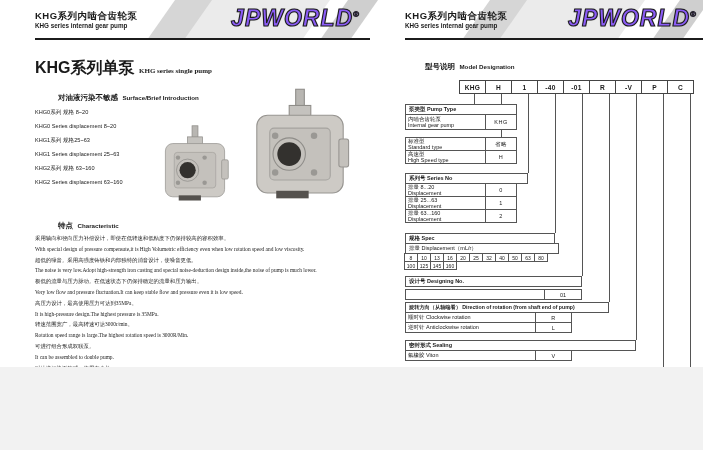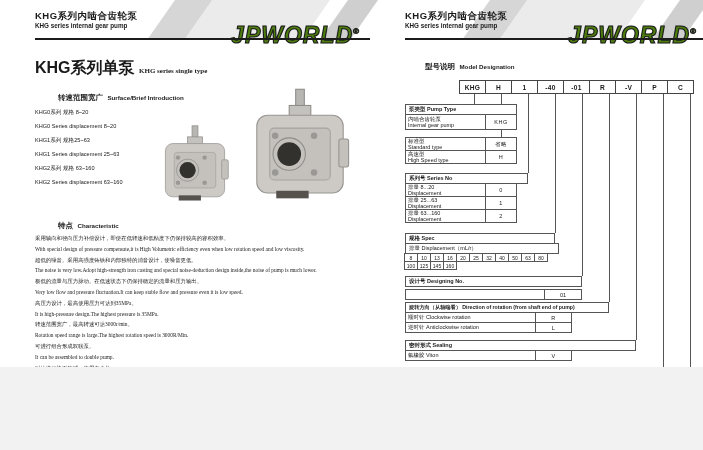--- a/index.html
+++ b/index.html
@@ -8,22 +8,22 @@
   .page{position:absolute;top:0;height:450px;}
   #page-left{left:0;width:370px;}
   #page-right{left:390px;width:313px;}
 
   
   .hdr{position:absolute;top:0;left:0;right:0;height:40px;}
   .stripe{position:absolute;top:0;height:38px;transform:skewX(-35deg);transform-origin:top left;}
   .hdr-title{position:absolute;top:11px;line-height:1.15;white-space:nowrap;}
   .hdr-title .cn{font-size:9.5px;font-weight:bold;letter-spacing:.5px;}
   .hdr-title .en{font-size:6.3px;font-weight:bold;}
-  .logo{position:absolute;top:22px;font-size:23px;font-style:italic;font-weight:900;
-        letter-spacing:1px;color:#4d7c0f;-webkit-text-stroke:1.1px #1c1c1c;
+  .logo{position:absolute;top:5px;font-size:23px;font-style:italic;font-weight:900;
+        letter-spacing:1px;color:#8b5cf6;-webkit-text-stroke:1.1px #1c1c1c;
         text-shadow:0 0 1px #1c1c1c;white-space:nowrap;}
   .logo sup{font-size:8px;-webkit-text-stroke:.6px #1c1c1c;}
   .hdr-rule{position:absolute;top:38px;height:2px;background:#1c1c1c;}
 
   
   .sec-title{position:absolute;top:58px;left:35px;white-space:nowrap;}
   .sec-title .cn{font-size:16px;font-weight:bold;}
   .sec-title .en{font-size:7px;font-weight:bold;font-family:"Liberation Serif",serif;}
   .sub-h{position:absolute;left:35px;white-space:nowrap;}
   .sub-h .cn{font-size:7.5px;font-weight:bold;margin-left:23px;}
@@ -70,25 +70,25 @@
       <div class="hdr-title" style="left:35px;">
         <div class="cn">KHG系列内啮合齿轮泵</div>
         <div class="en">KHG series internal gear pump</div>
       </div>
       <div class="logo" style="right:10px;"><span>JPWORLD</span><sup>®</sup></div>
       <div class="hdr-rule" style="left:35px;right:0;"></div>
     </div>
 
     <div class="sec-title">
       <span class="cn">KHG系列单泵</span>
-      <span class="en">KHG series single type</span>
+      <span class="en">KHG series single pump</span>
     </div>
 
     <div class="sub-h" style="top:86px;">
-      <span class="cn">转速范围宽广</span>
+      <span class="cn">对油液污染不敏感</span>
       <span class="en">Surface/Brief Introduction</span>
     </div>
 
     <div id="series-list">
       <div>KHG0系列  规格 8~20</div>
       <div>KHG0 Series  displacement 8~20</div>
       <div>KHG1系列  规格25~63</div>
       <div>KHG1 Series  displacement 25~63</div>
       <div>KHG2系列  规格 63~160</div>
       <div>KHG2 Series  displacement 63~160</div>

